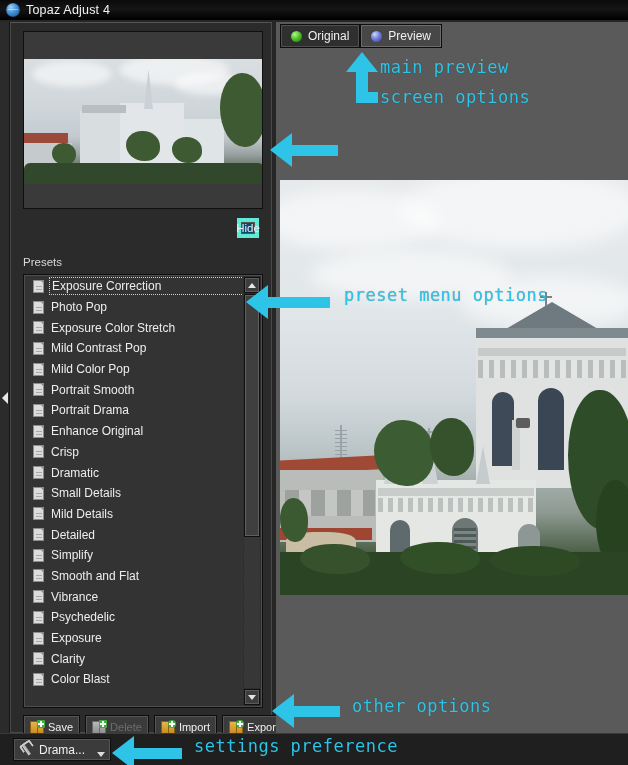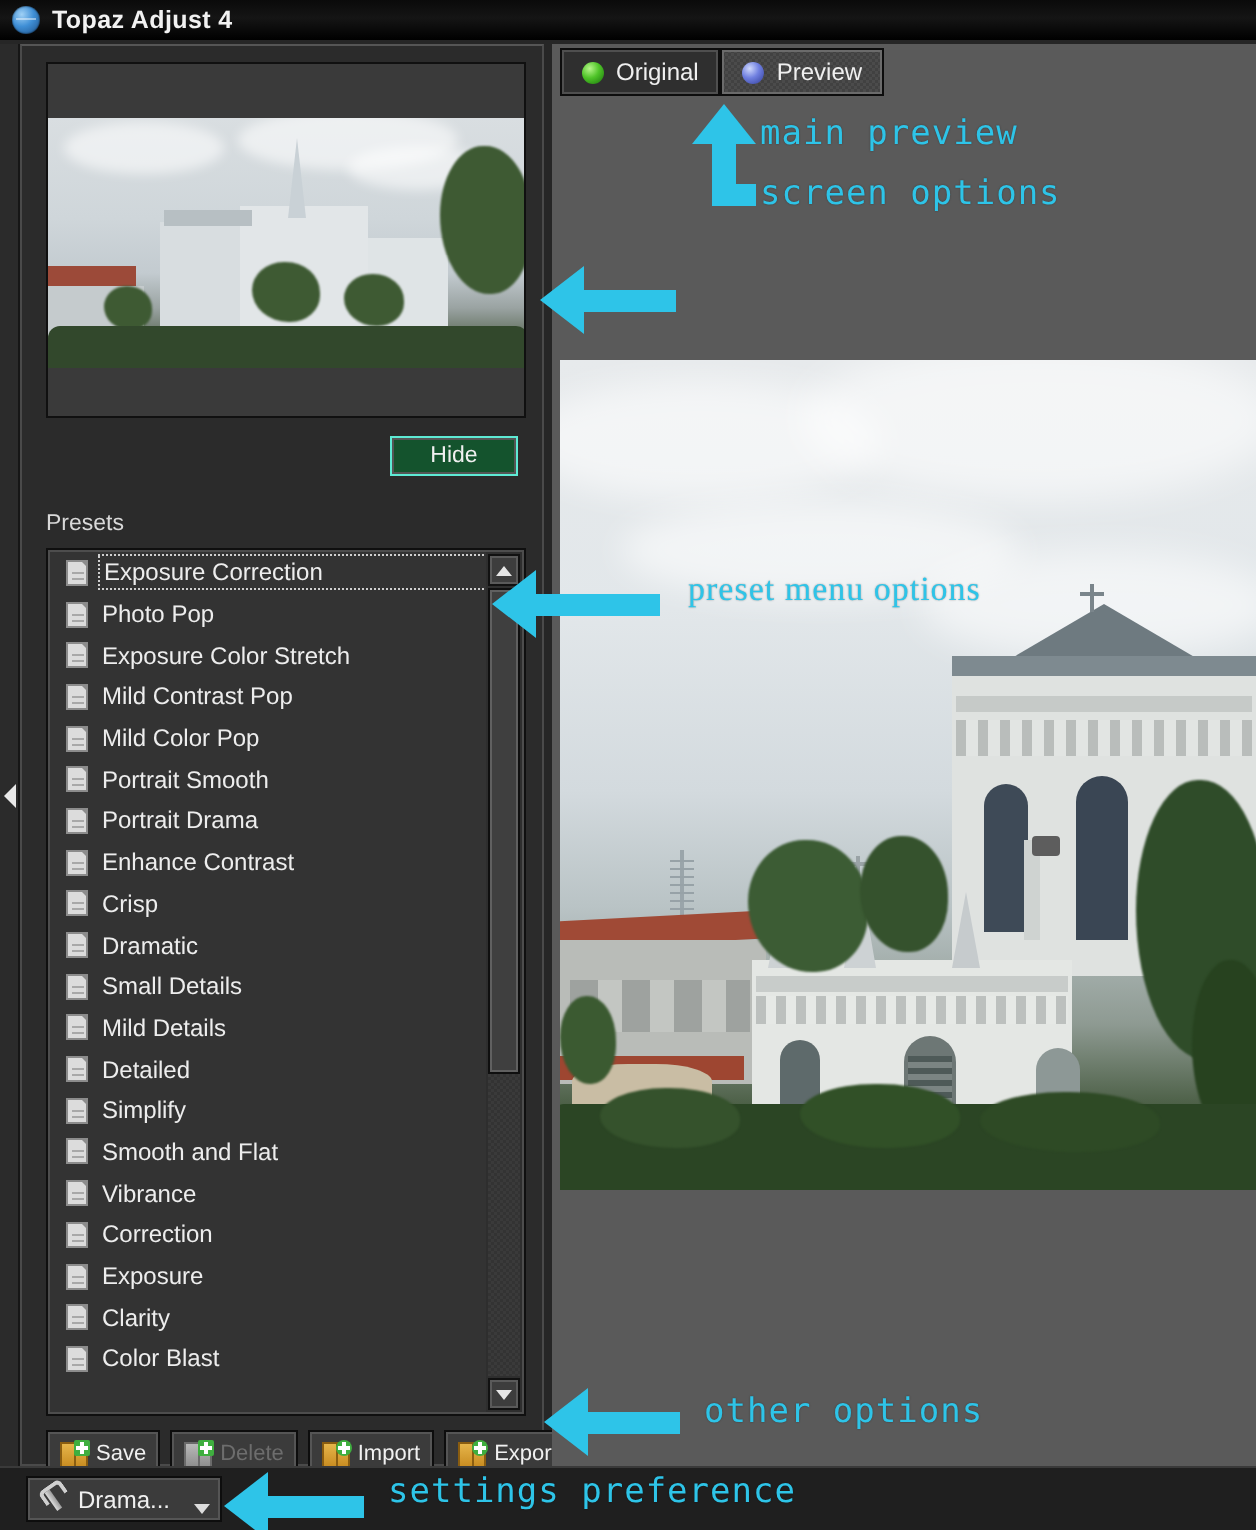--- a/index.html
+++ b/index.html
@@ -25,21 +25,21 @@
     width: 14px; height: 14px; border-radius: 50%;
     background: radial-gradient(circle at 35% 30%, #9fd0f5 0%, #3f8fd6 45%, #1d4f86 100%);
     box-shadow: 0 0 1px #000 inset;
     position: relative; flex: none;
   }
   #titlebar .glyph-globe::after {
     content:''; position:absolute; left:2px; top:6px; width:10px; height:1px;
     background: rgba(255,255,255,.45);
   }
   #title-text {
-    color: #f2f2f2; font-size: 12.5px; letter-spacing: .2px; font-weight: bold;
+    color: #f2f2f2; font-size: 12.5px; letter-spacing: .2px;
   }
 
   
   #left-panel {
     position: absolute; left: 10px; top: 22px; width: 262px; height: 711px;
     background: #2b2b2b;
     border: 1px solid #4a4a4a;
     border-top-color:#555;
   }
   #left-rail {
@@ -65,23 +65,23 @@
   }
   .sky-cloud { position:absolute; border-radius:50%; background:rgba(255,255,255,.55); filter: blur(3px); }
   .tree { position:absolute; border-radius:48% 52% 45% 55%; background:#3e5a33; filter: blur(.6px); }
   .roof-red { position:absolute; background:#9c4a39; }
   .bldg { position:absolute; background:#d8dde0; }
   .spire { position:absolute; background:#c9d1d6; }
   .hedge { position:absolute; background:#32482c; border-radius:6px 6px 0 0;}
 
   #hide-button {
     position: absolute; right: 12px; top: 195px;
-    width: 64px; height: 20px;
-    background: #14532d;
-    border: 1px solid #5eead4;
+    width: 22px; height: 20px;
+    background: #0c4a6e;
+    border: 4px solid #5eead4;
     box-shadow: inset 0 0 0 1px #555;
     color: #f0f0f0; font-size: 11.5px;
     display: flex; align-items: center; justify-content: center;
     cursor: pointer;
   }
   #presets-label {
     position: absolute; left: 12px; top: 233px;
     color: #d9d9d9; font-size: 11.5px;
   }
 
@@ -323,21 +323,21 @@
           <div class="preset-row">
             <span class="file-ico"></span>
             <span class="p-label">Portrait Smooth</span>
           </div>
           <div class="preset-row">
             <span class="file-ico"></span>
             <span class="p-label">Portrait Drama</span>
           </div>
           <div class="preset-row">
             <span class="file-ico"></span>
-            <span class="p-label">Enhance Contrast</span>
+            <span class="p-label">Enhance Original</span>
           </div>
           <div class="preset-row">
             <span class="file-ico"></span>
             <span class="p-label">Crisp</span>
           </div>
           <div class="preset-row">
             <span class="file-ico"></span>
             <span class="p-label">Dramatic</span>
           </div>
           <div class="preset-row">
@@ -359,21 +359,21 @@
           <div class="preset-row">
             <span class="file-ico"></span>
             <span class="p-label">Smooth and Flat</span>
           </div>
           <div class="preset-row">
             <span class="file-ico"></span>
             <span class="p-label">Vibrance</span>
           </div>
           <div class="preset-row">
             <span class="file-ico"></span>
-            <span class="p-label">Correction</span>
+            <span class="p-label">Psychedelic</span>
           </div>
           <div class="preset-row">
             <span class="file-ico"></span>
             <span class="p-label">Exposure</span>
           </div>
           <div class="preset-row">
             <span class="file-ico"></span>
             <span class="p-label">Clarity</span>
           </div>
           <div class="preset-row">
@@ -529,21 +529,21 @@
 
   <div class="arrow-left">
     <div class="head" style="left:270px;top:133px;"></div>
     <div class="shaft" style="left:292px;top:145px;width:46px;"></div>
   </div>
 
   <div class="arrow-left">
     <div class="head" style="left:246px;top:285px;"></div>
     <div class="shaft" style="left:268px;top:297px;width:62px;"></div>
   </div>
-  <div class="anno" style="left:344px;top:285px;font-family:Liberation Serif, serif;">preset menu options</div>
+  <div class="anno" style="left:344px;top:285px;">preset menu options</div>
 
   <div class="arrow-left">
     <div class="head" style="left:272px;top:694px;"></div>
     <div class="shaft" style="left:294px;top:706px;width:46px;"></div>
   </div>
   <div class="anno" style="left:352px;top:696px;">other options</div>
 
   <div class="arrow-left">
     <div class="head" style="left:112px;top:736px;"></div>
     <div class="shaft" style="left:134px;top:748px;width:48px;"></div>

